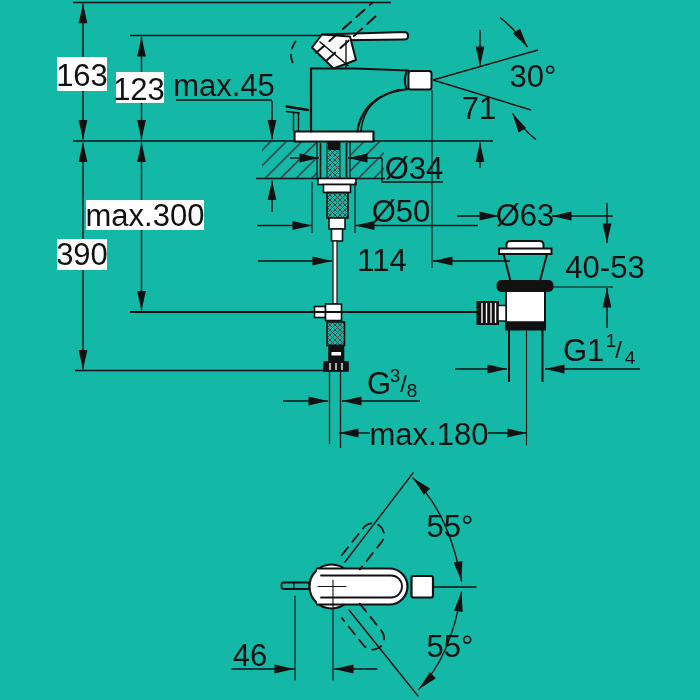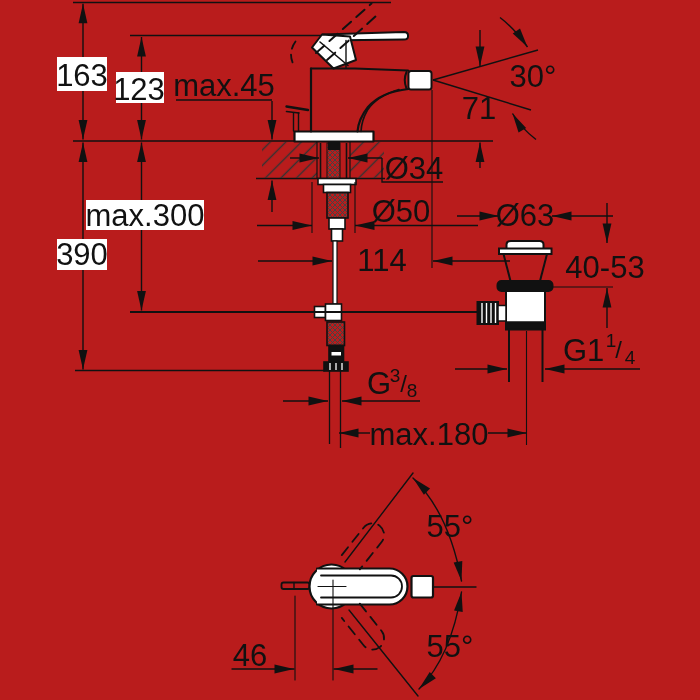--- a/index.html
+++ b/index.html
@@ -1,16 +1,16 @@
 <!DOCTYPE html>
 <html><head>
 <meta charset="utf-8">
 <style>
   html,body{margin:0;padding:0;background:#fff;}
-  .stage{width:700px;height:700px;background:#b91c1c;position:relative;overflow:hidden;}
+  .stage{width:700px;height:700px;background:#14b8a6;position:relative;overflow:hidden;}
   svg{display:block;}
   text{font-family:"Liberation Sans","DejaVu Sans",sans-serif;fill:#111;}
   .dim{font-size:31px;}
   .sup{font-size:19px;}
   .slash{font-size:24px;}
 </style>
 </head>
 <body>
 
 <div class="stage">

